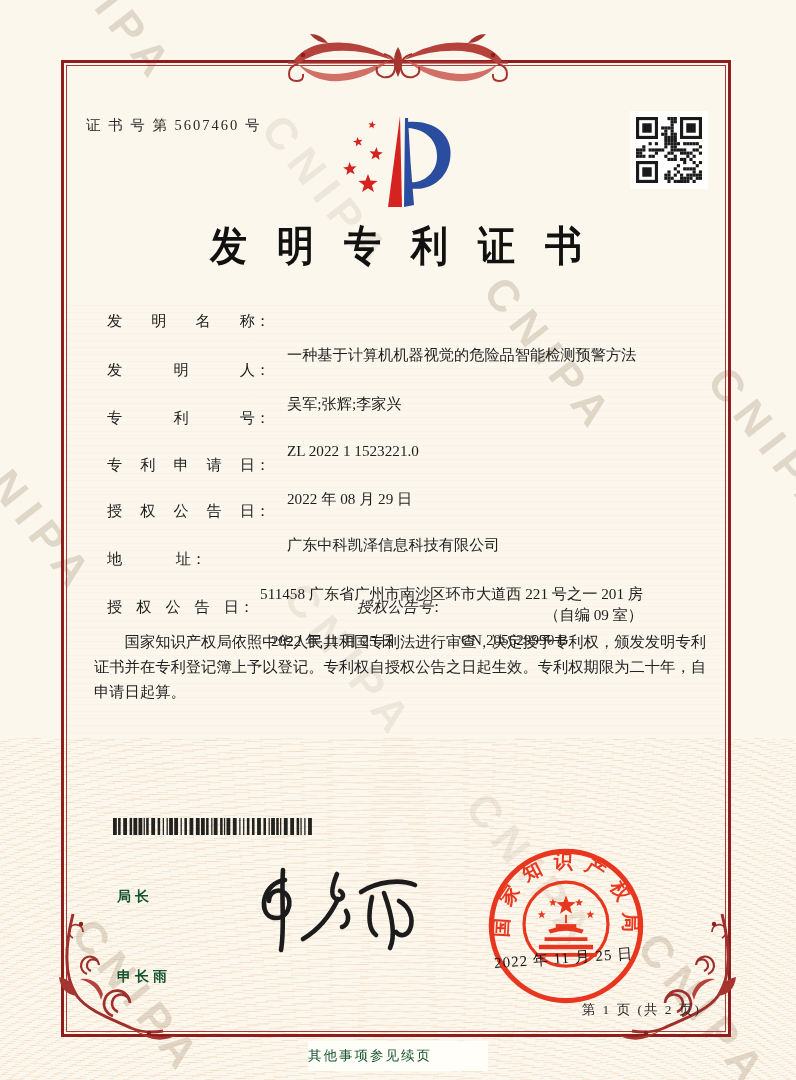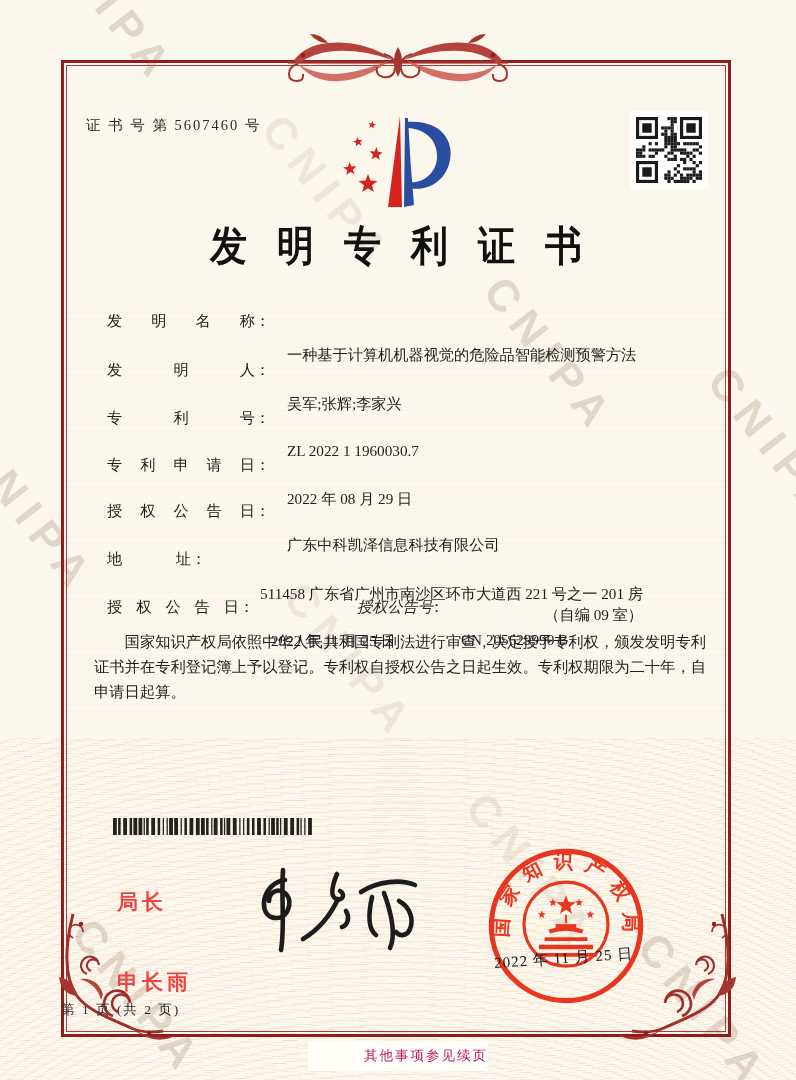--- a/index.html
+++ b/index.html
@@ -43,31 +43,31 @@
   .addrval{white-space:normal;width:420px;line-height:21px;text-align:right;}
   .pair2{position:absolute;left:250px;top:0;}
 
   .bodytext{left:94px;top:629px;width:612px;font-size:15.3px;line-height:25px;
             text-align:justify;color:#222;}
   .bodytext p{margin:0;text-indent:2em;}
 
   .barcode{left:113px;top:818px;width:204px;height:17px;}
 
   .officer{left:117px;font-family:"Liberation Sans","DejaVu Sans",sans-serif;
-           font-size:21px;font-weight:600;letter-spacing:4px;color:#ef4444;}
+           font-size:14px;font-weight:600;letter-spacing:4px;color:#14532d;}
   .sig{left:233px;top:866px;}
 
   .seal{left:482px;top:842px;width:168px;height:168px;}
   .sealdate{left:494px;top:948px;width:172px;font-size:15px;letter-spacing:1px;color:#151515;
             transform:rotate(-4deg);white-space:nowrap;}
 
-  .pageind{left:61px;top:1001px;width:640px;text-align:left;font-size:13.5px;letter-spacing:2px;color:#2a2a2a;}
+  .pageind{left:61px;top:1001px;width:640px;text-align:right;font-size:13.5px;letter-spacing:2px;color:#2a2a2a;}
 
   .contnote{left:308px;top:1041px;width:180px;height:30px;background:#fffef8;
-            text-align:right;line-height:30px;font-size:13.5px;letter-spacing:2px;color:#be185d;}
+            text-align:left;line-height:30px;font-size:13.5px;letter-spacing:2px;color:#14532d;}
 
   .orn-top{left:288px;top:30px;}
   .fl-bl{left:57px;top:912px;}
   .fl-br{left:608px;top:912px;}
 </style>
 </head>
 <body>
 
 <span class="wm" style="left:18px;top:-20px;">CNIPA</span>
 <span class="wm faint" style="left:236px;top:168px;">CNIPA</span>
@@ -268,21 +268,21 @@
 <div class="abs row" style="top:311px">
   <span class="lab w148">发明名称</span><span class="colon">：</span>
   <span class="val">一种基于计算机机器视觉的危险品智能检测预警方法</span>
 </div>
 <div class="abs row" style="top:360px">
   <span class="lab w148">发明人</span><span class="colon">：</span>
   <span class="val">吴军;张辉;李家兴</span>
 </div>
 <div class="abs row" style="top:408px">
   <span class="lab w148">专利号</span><span class="colon">：</span>
-  <span class="val">ZL 2022 1 1960030.7</span>
+  <span class="val">ZL 2022 1 1523221.0</span>
 </div>
 <div class="abs row" style="top:455px">
   <span class="lab w148">专利申请日</span><span class="colon">：</span>
   <span class="val">2022 年 08 月 29 日</span>
 </div>
 <div class="abs row" style="top:501px">
   <span class="lab w148">授权公告日</span><span class="colon">：</span>
   <span class="val">广东中科凯泽信息科技有限公司</span>
 </div>
 <div class="abs row" style="top:549px">

